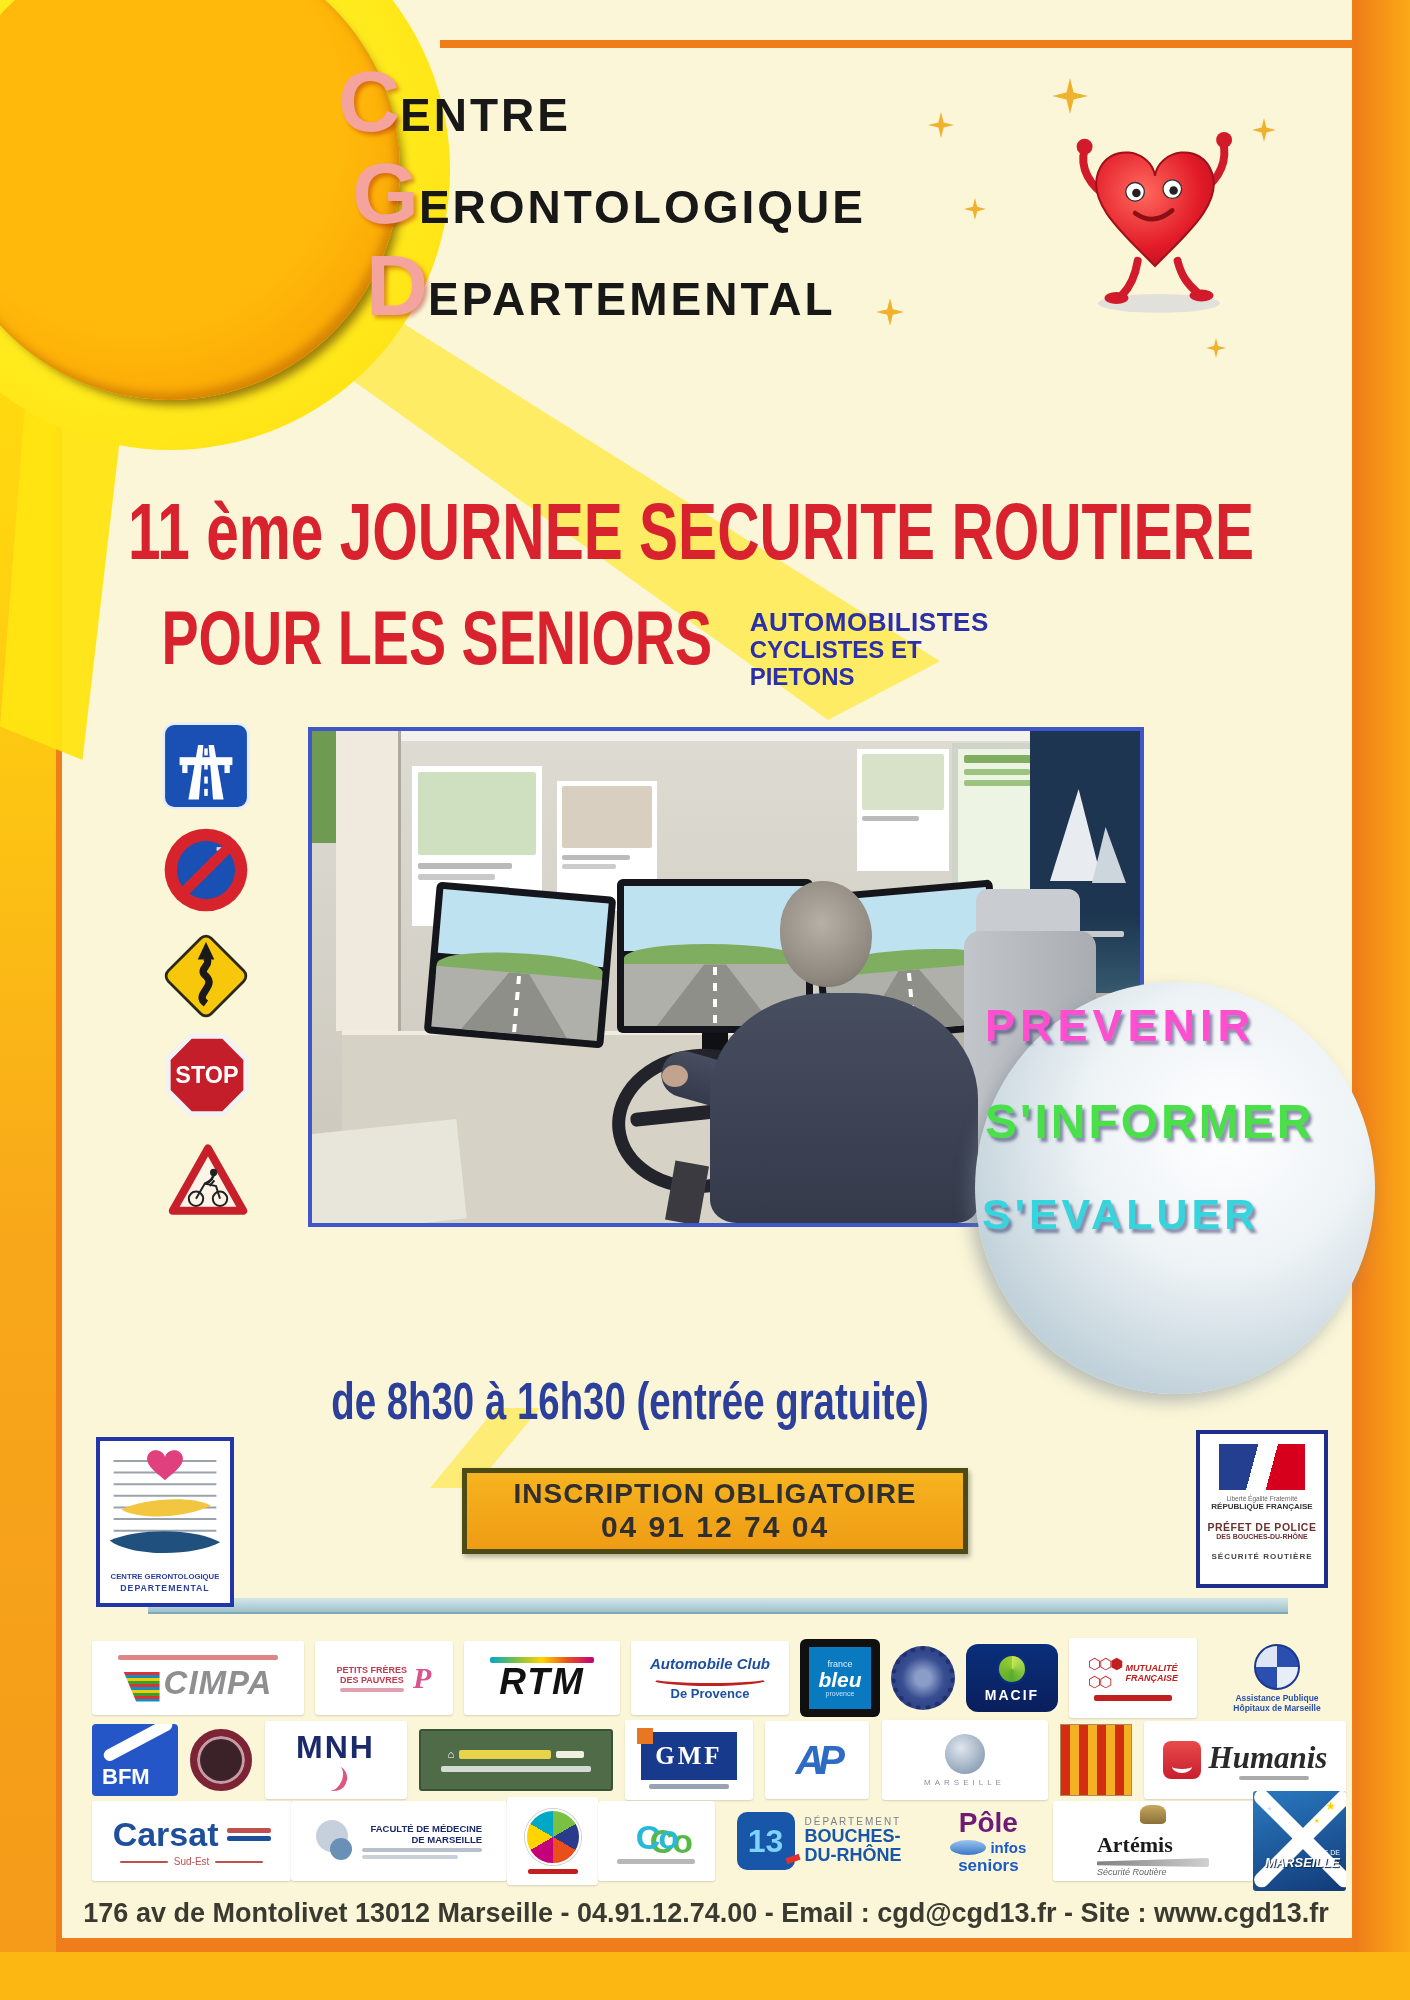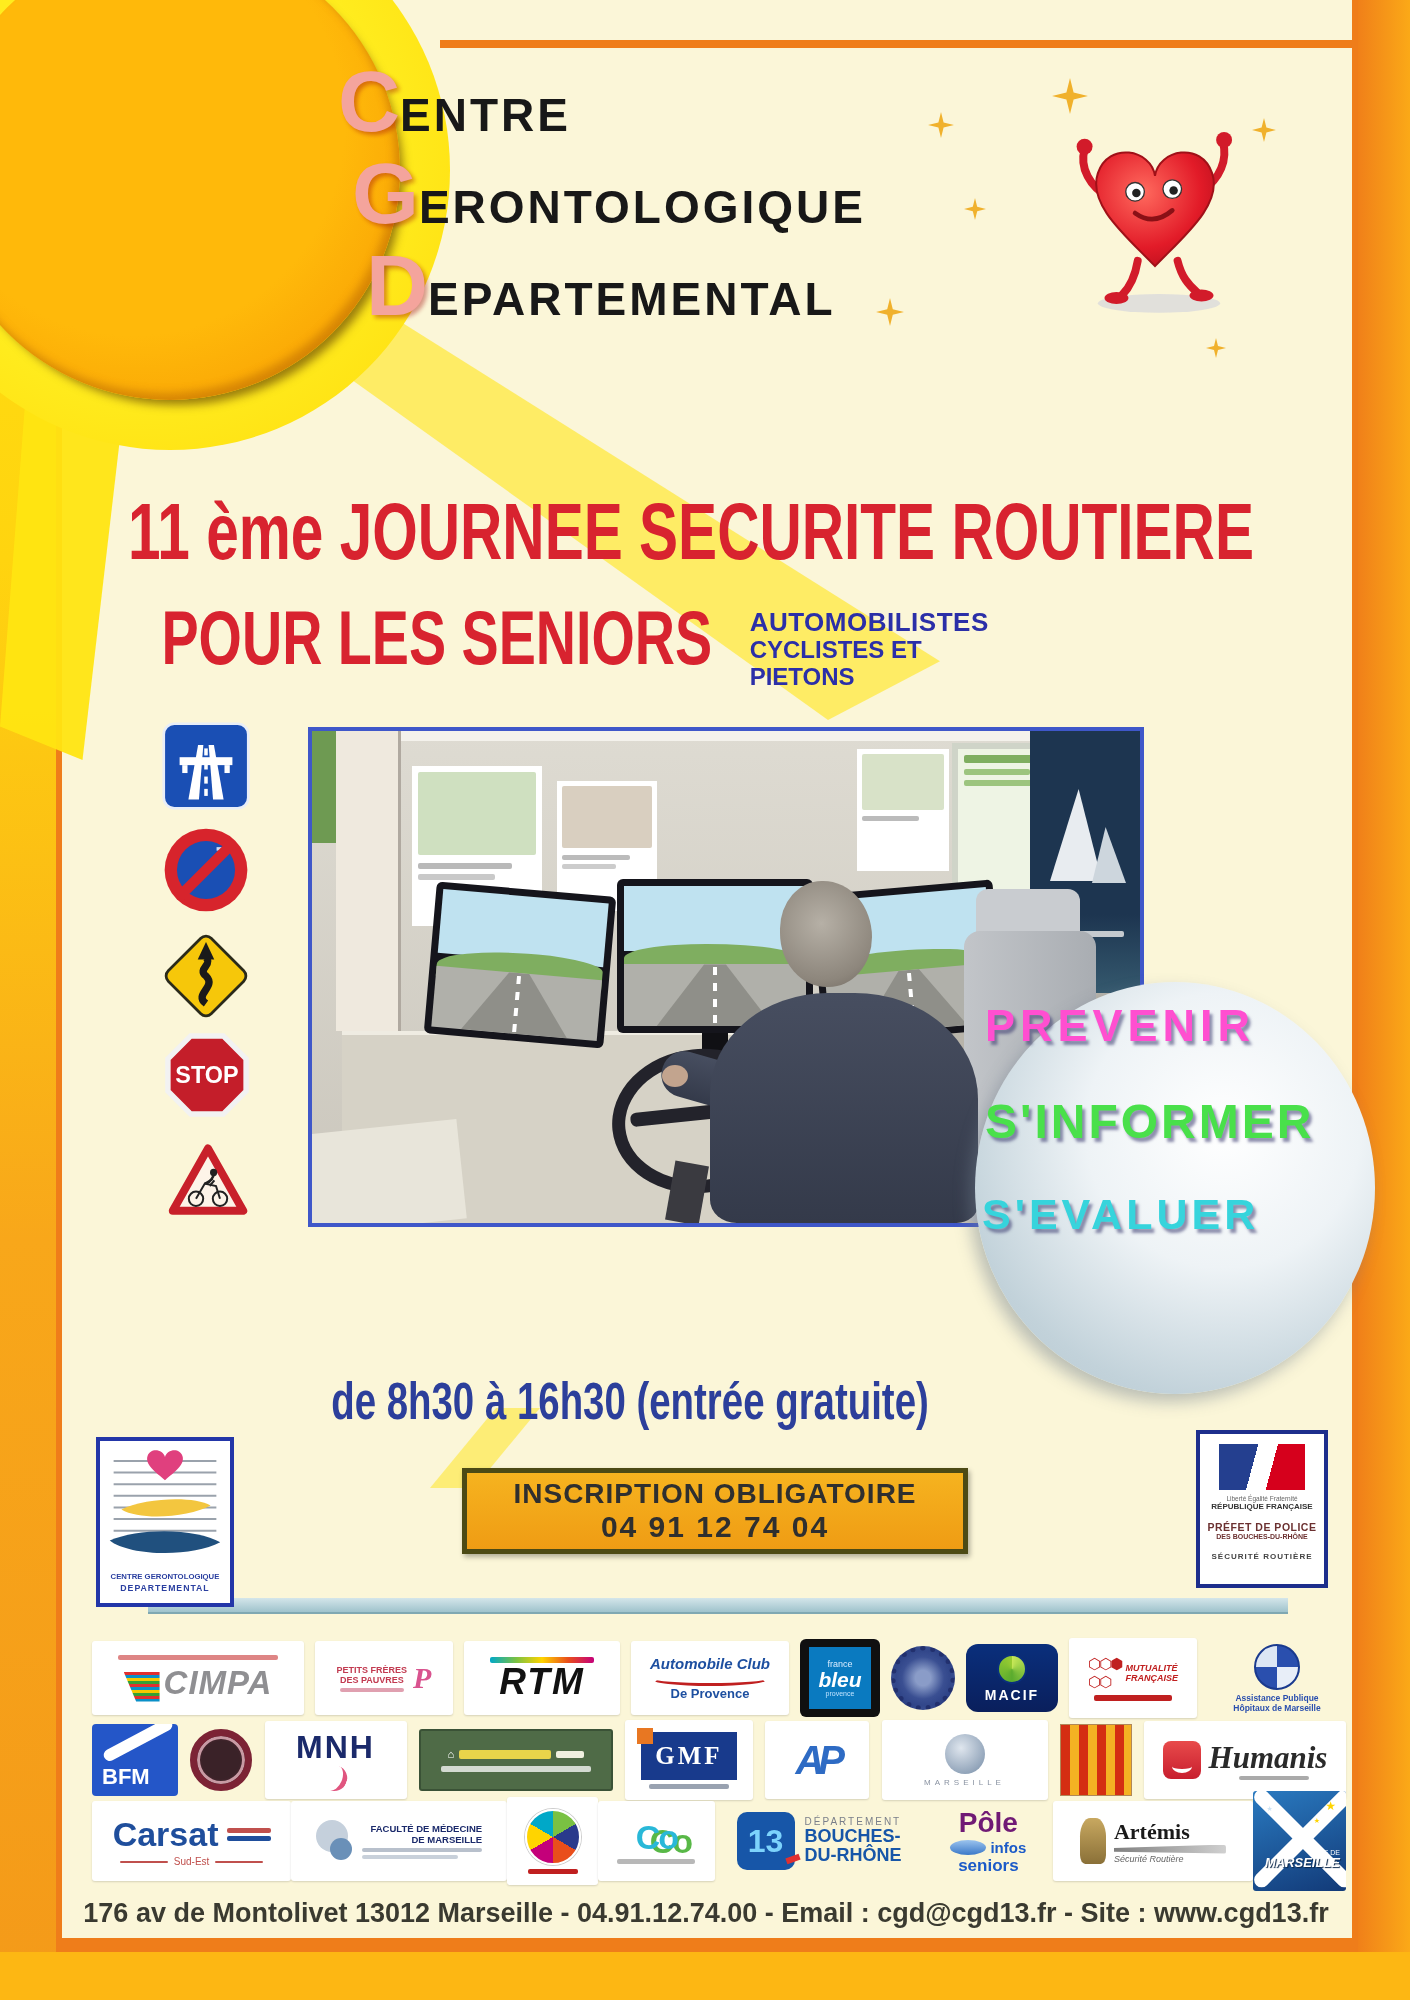--- a/index.html
+++ b/index.html
@@ -418,21 +418,21 @@
       </span>
     </div>
     <div class="card" style="width:122px;height:80px;background:transparent;box-shadow:none">
       <span class="b" style="font-size:28px;color:#701a75">Pôle</span>
       <span style="display:flex;align-items:center;gap:4px">
         <span style="width:36px;height:15px;border-radius:50%;background:linear-gradient(#9cc4ee,#3a78c8)"></span>
         <span class="b" style="font-size:15px;color:#1b5ac8">infos</span>
       </span>
       <span class="b" style="font-size:17px;color:#1b5ac8">seniors</span>
     </div>
-    <div class="card" style="width:196px;height:72px;flex-direction:row;gap:8px">
+    <div class="card" style="width:196px;height:72px;flex-direction:column;gap:8px">
       <span style="width:26px;height:46px;background:linear-gradient(#c8a860,#8a7038);border-radius:40% 40% 20% 20%"></span>
       <span style="text-align:left">
         <span class="b" style="display:block;font-size:22px;color:#1a1a1a;font-family:'Liberation Serif',serif">Artémis</span>
         <span class="bar" style="width:112px;height:9px;background:linear-gradient(90deg,#808080,#d0d0d0);
               clip-path:polygon(0 40%,100% 0,100% 100%,0 80%)"></span>
         <span style="display:block;font-size:9px;font-style:italic;color:#666">Sécurité Routière</span>
       </span>
     </div>
     <div style="width:100px;height:100px;background:linear-gradient(160deg,#2a7ac0,#123a78);position:relative;overflow:hidden;border-radius:3px">
       <span class="abs" style="left:-16px;top:40px;width:132px;height:15px;background:#fff;border-radius:8px;transform:rotate(45deg)"></span>

